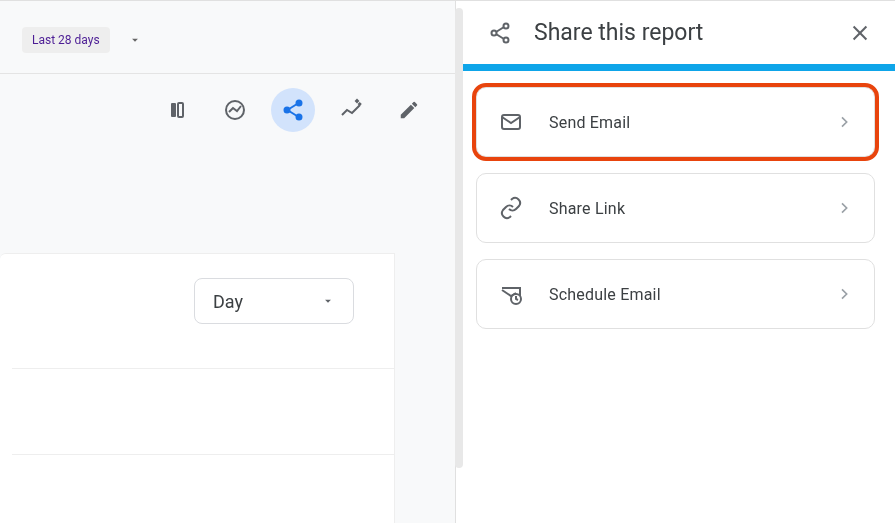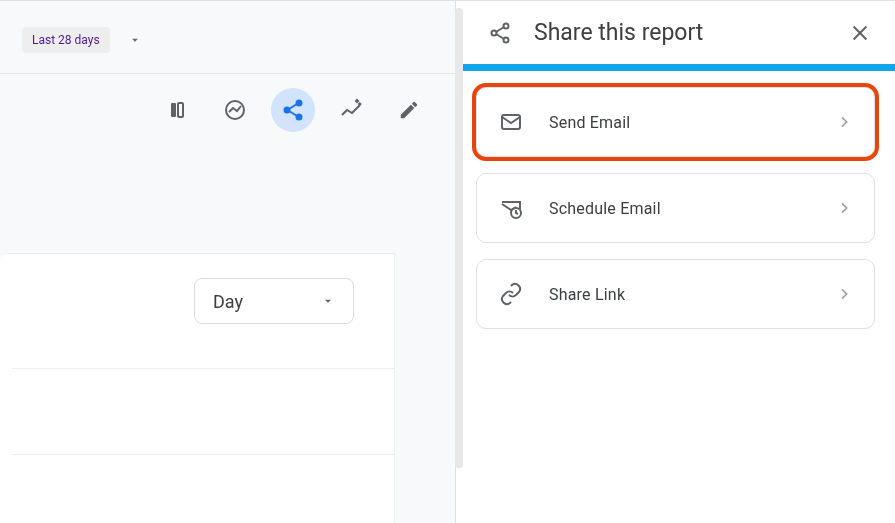--- a/index.html
+++ b/index.html
@@ -276,44 +276,44 @@
       <span class="option-chevron">
         <svg width="16" height="16" viewBox="0 0 24 24" fill="none" stroke="currentColor" stroke-width="2.5">
             <polyline points="9,5 16,12 9,19"></polyline>
           </svg>
       </span>
     </div>
 
     <div class="option-card">
       <span class="option-icon">
         <svg width="24" height="24" viewBox="0 0 24 24" fill="none" stroke="currentColor" stroke-width="2">
+            <path d="M10 13a5 5 0 007 0l3-3a5 5 0 00-7-7l-1 1"></path>
+            <path d="M14 11a5 5 0 00-7 0l-3 3a5 5 0 007 7l1-1"></path>
+          </svg>
+      </span>
+      <span class="option-label">Share Link</span>
+      <span class="option-chevron">
+        <svg width="16" height="16" viewBox="0 0 24 24" fill="none" stroke="currentColor" stroke-width="2.5">
+            <polyline points="9,5 16,12 9,19"></polyline>
+          </svg>
+      </span>
+    </div>
+
+    <div class="option-card">
+      <span class="option-icon">
+        <svg width="24" height="24" viewBox="0 0 24 24" fill="none" stroke="currentColor" stroke-width="2">
             <path d="M3 8l9 6 5-3"></path>
             <path d="M3 6h18v8"></path>
             <circle cx="17" cy="17" r="5"></circle>
             <polyline points="17,14 17,17 19,18"></polyline>
           </svg>
       </span>
       <span class="option-label">Schedule Email</span>
       <span class="option-chevron">
         <svg width="16" height="16" viewBox="0 0 24 24" fill="none" stroke="currentColor" stroke-width="2.5">
             <polyline points="9,5 16,12 9,19"></polyline>
           </svg>
       </span>
     </div>
 
-    <div class="option-card">
-      <span class="option-icon">
-        <svg width="24" height="24" viewBox="0 0 24 24" fill="none" stroke="currentColor" stroke-width="2">
-            <path d="M10 13a5 5 0 007 0l3-3a5 5 0 00-7-7l-1 1"></path>
-            <path d="M14 11a5 5 0 00-7 0l-3 3a5 5 0 007 7l1-1"></path>
-          </svg>
-      </span>
-      <span class="option-label">Share Link</span>
-      <span class="option-chevron">
-        <svg width="16" height="16" viewBox="0 0 24 24" fill="none" stroke="currentColor" stroke-width="2.5">
-            <polyline points="9,5 16,12 9,19"></polyline>
-          </svg>
-      </span>
-    </div>
-
 
   </div>
 </div>
 
 </body></html>

